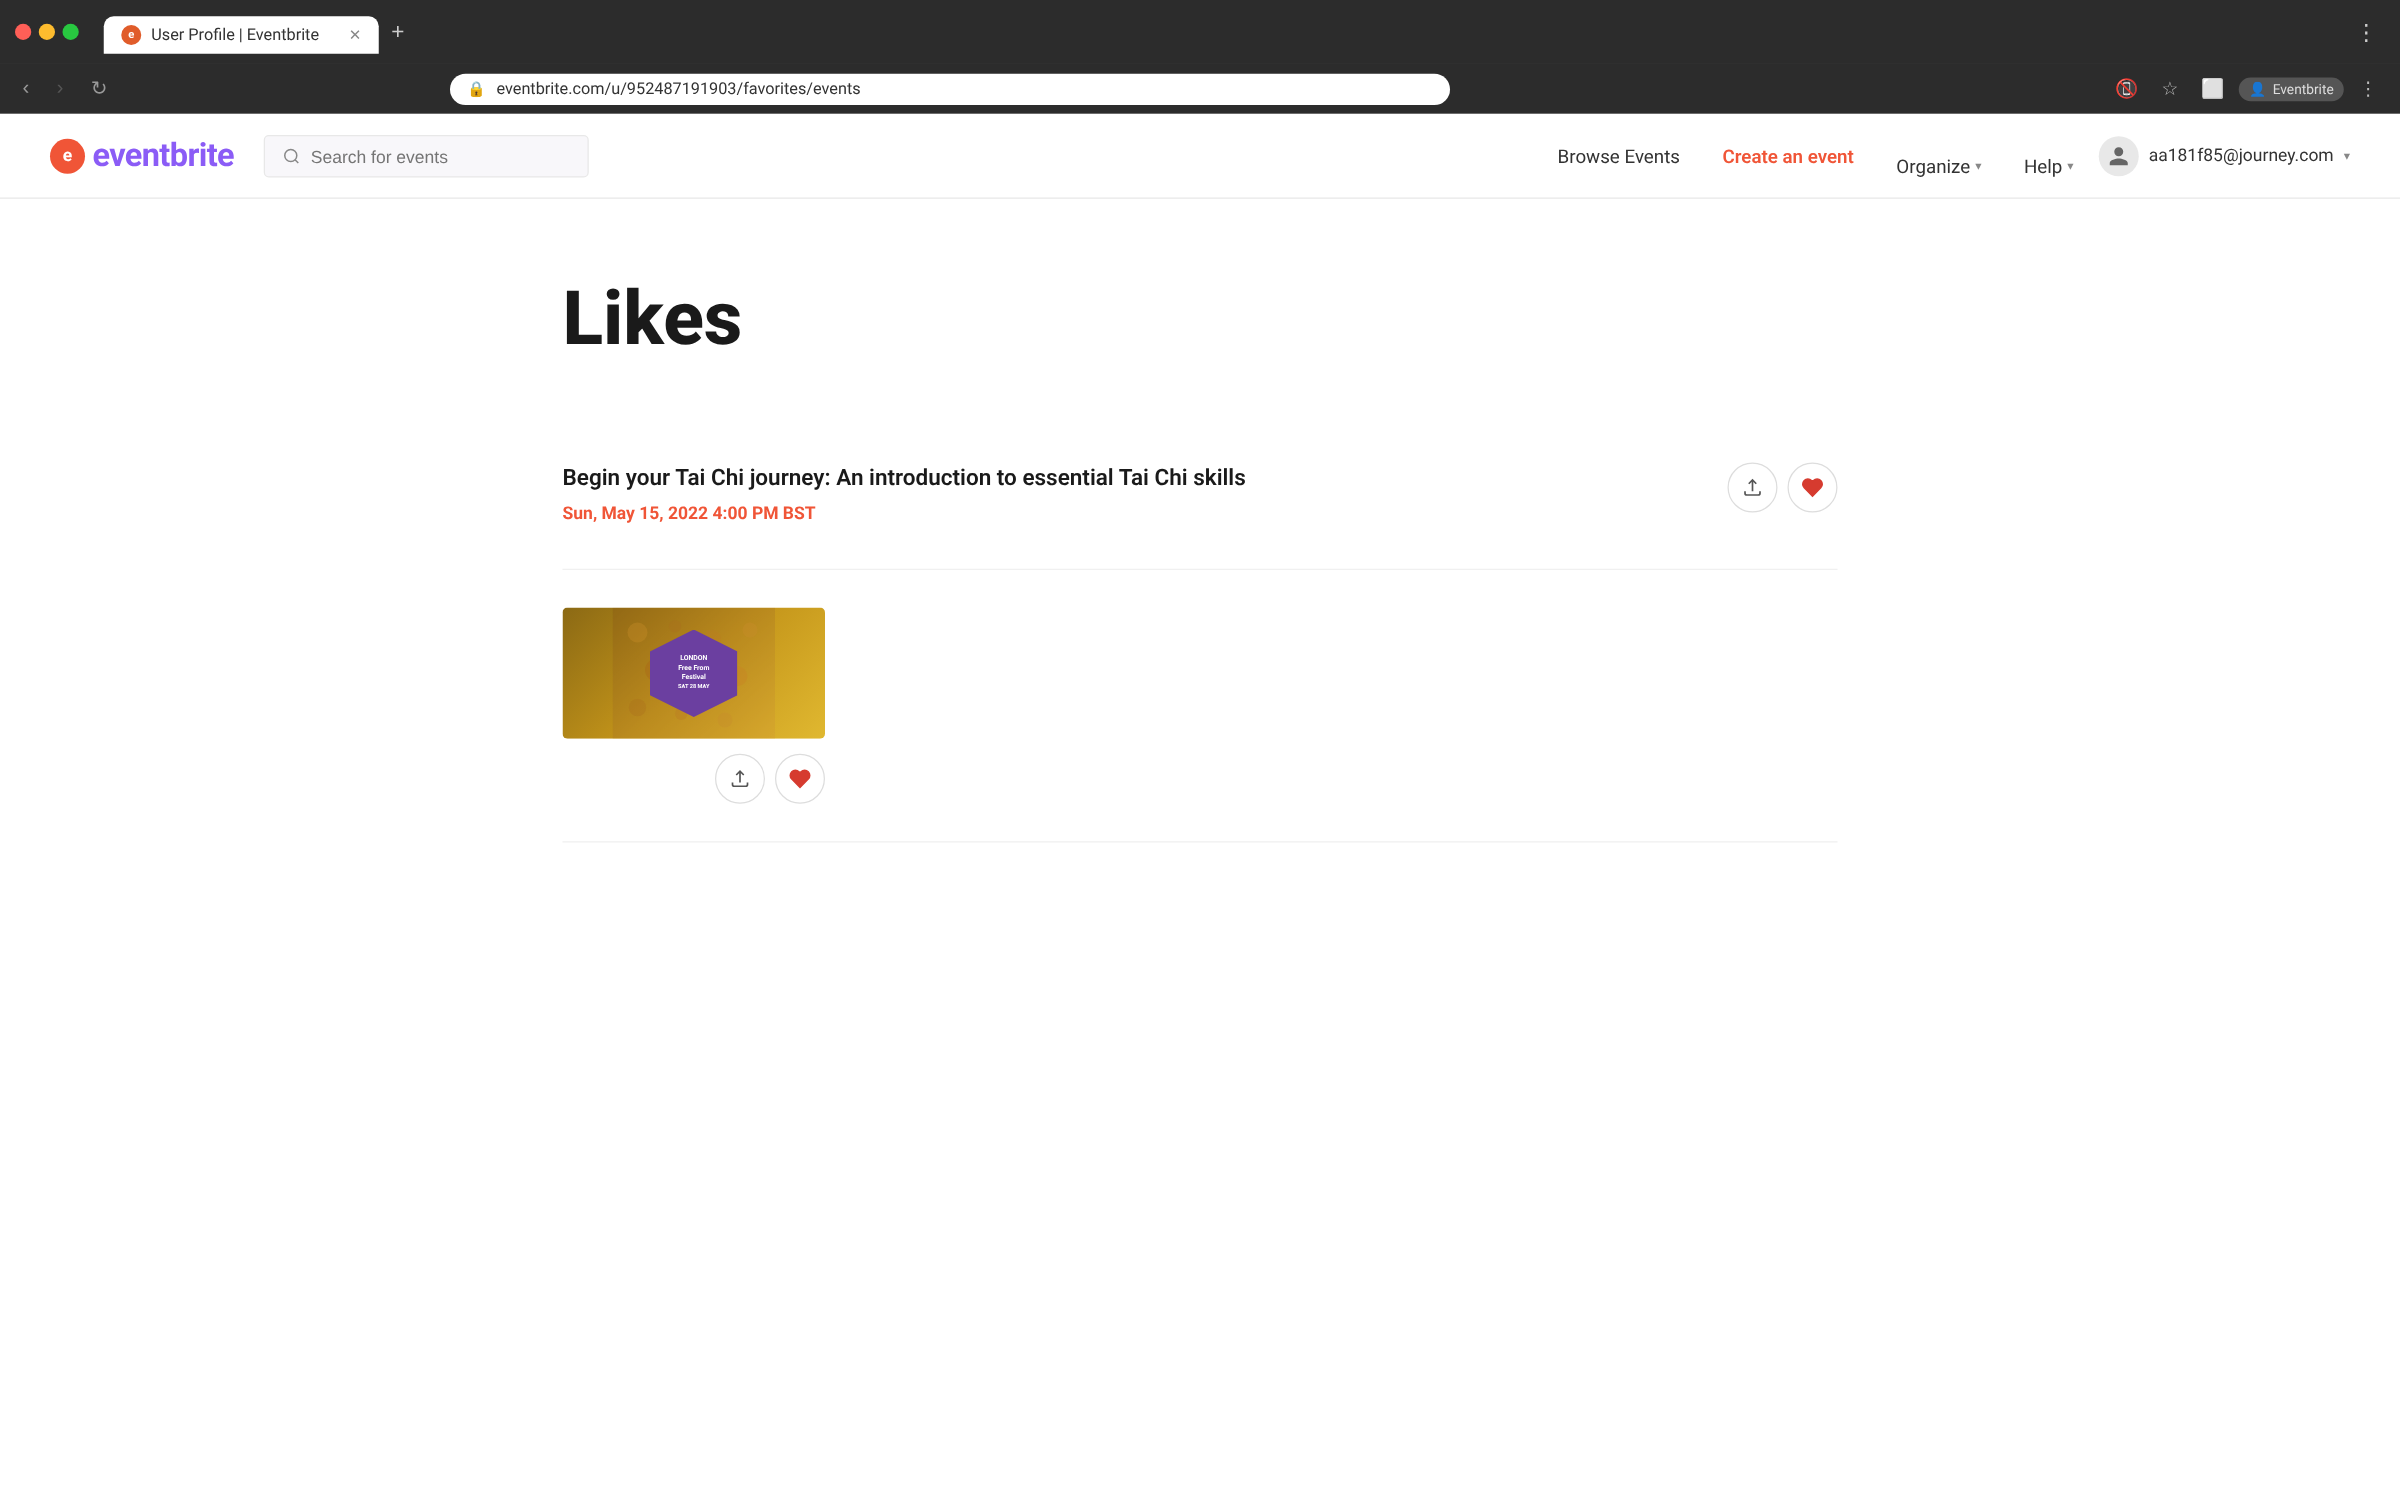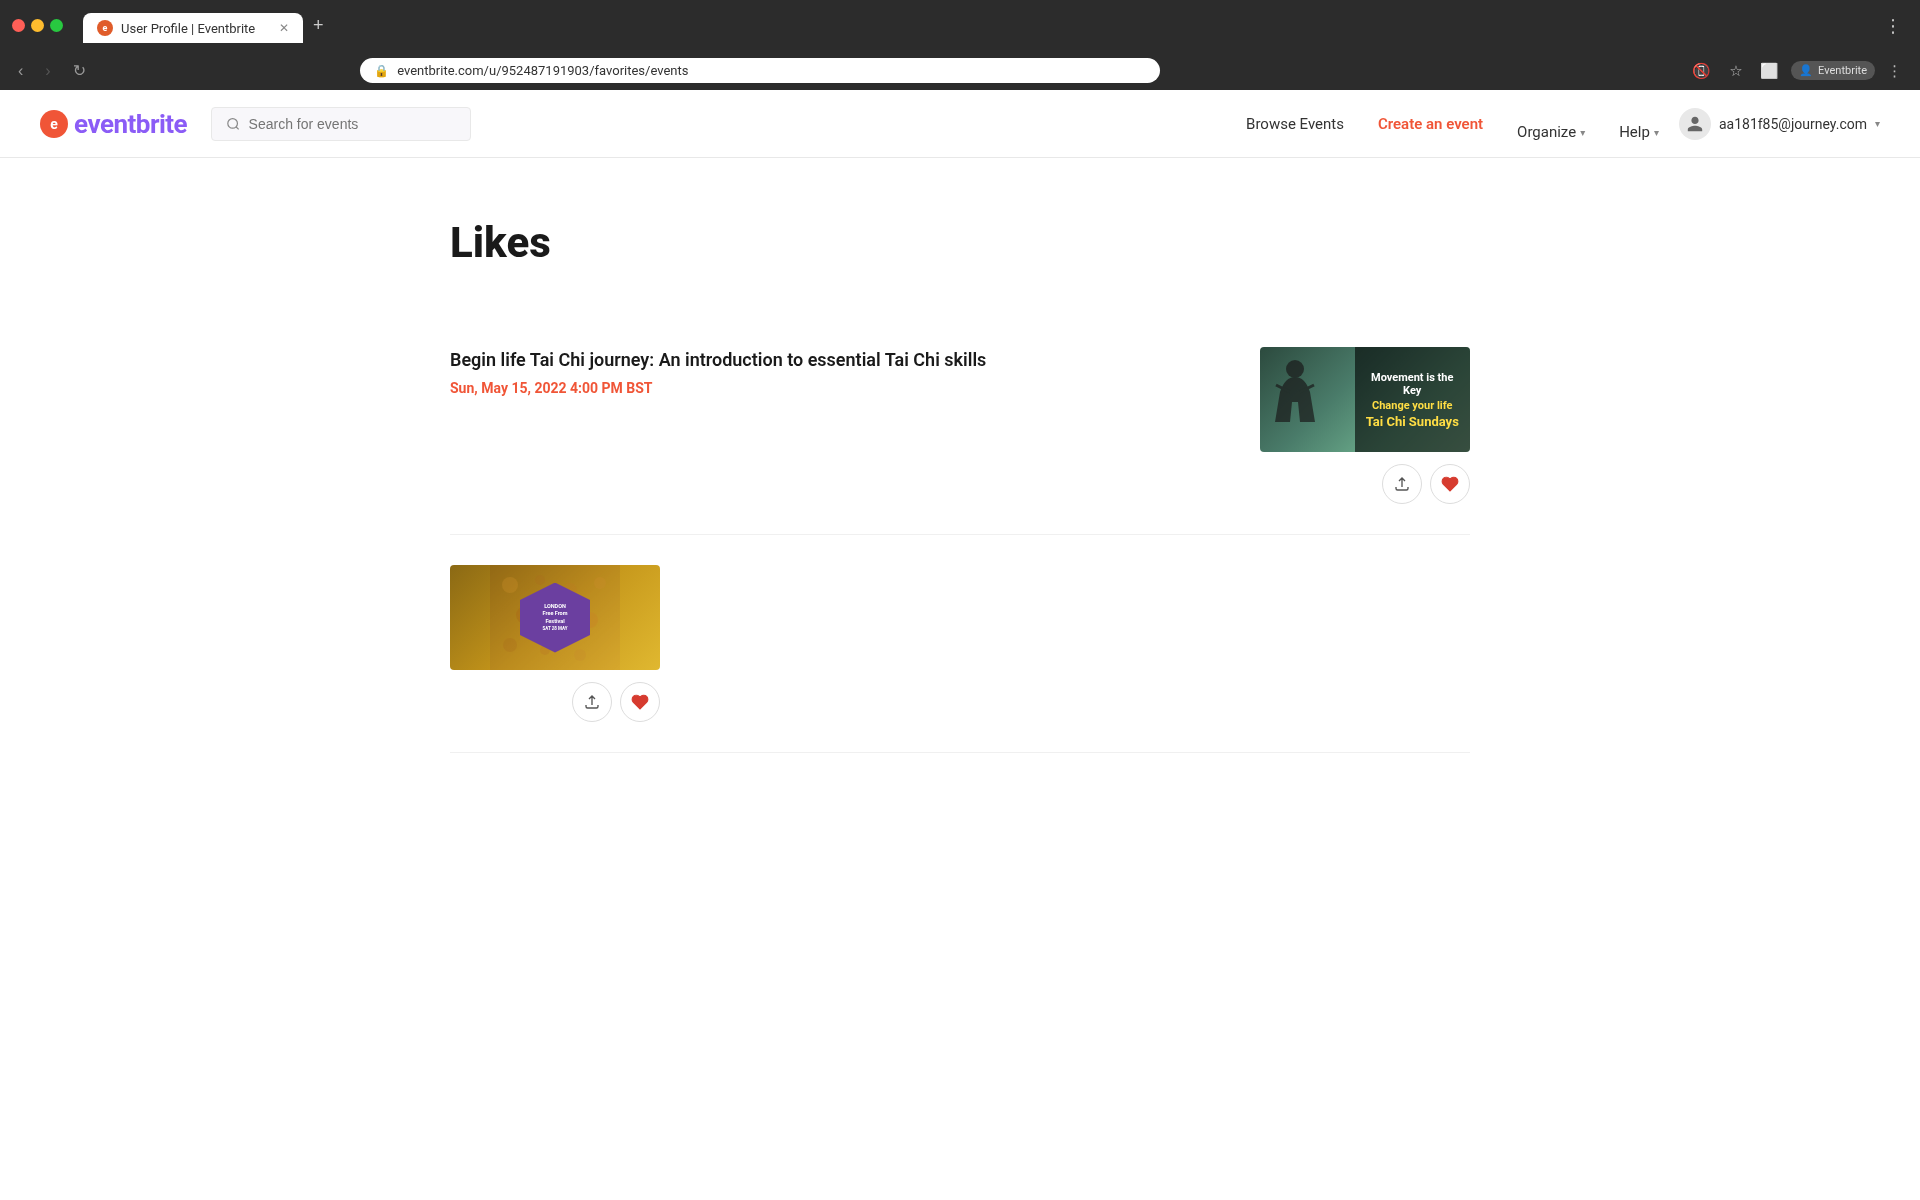--- a/index.html
+++ b/index.html
@@ -39,21 +39,21 @@
     .nav-links { display: flex; align-items: center; gap: 6px; margin-left: auto; }
     .nav-link { color: #333; font-size: 15px; text-decoration: none; padding: 8px 14px; border-radius: 4px; cursor: pointer; }
     .nav-link.create { color: #f05537; font-weight: 600; }
     .nav-link-dropdown { display: flex; align-items: center; gap: 4px; margin-top: 17px; }
     .chevron { font-size: 10px; color: #888; }
     .user-section { display: flex; align-items: center; gap: 8px; color: #333; font-size: 14px; cursor: pointer; }
     .user-icon { width: 32px; height: 32px; border-radius: 50%; background: #e8e8e8; display: flex; align-items: center; justify-content: center; color: #555; font-size: 16px; }
 
     
     .main-content { max-width: 1100px; margin: 0 auto; padding: 60px 40px; }
-    .page-title { font-size: 42px; font-weight: 800; color: #1a1a1a; margin-bottom: 50px; }
+    .page-title { font-size: 60px; font-weight: 800; color: #1a1a1a; margin-bottom: 50px; }
 
     
     .event-list { display: flex; flex-direction: column; gap: 0; }
     .event-item { display: flex; align-items: flex-start; padding: 30px 0; border-bottom: 1px solid #f0f0f0; position: relative; }
     .event-info { flex: 1; padding-right: 40px; }
     .event-title { font-size: 18px; font-weight: 600; color: #1a1a1a; margin-bottom: 8px; line-height: 1.4; cursor: pointer; }
     .event-date { font-size: 14px; color: #f05537; font-weight: 700; margin-bottom: 6px; }
     .event-location { font-size: 14px; color: #666; }
     .event-image-section { display: flex; flex-direction: column; align-items: flex-end; gap: 12px; }
     .event-image { width: 210px; height: 105px; border-radius: 4px; overflow: hidden; }
@@ -184,39 +184,24 @@
     </nav>
   </header>
 
   <main class="main-content">
     <h1 class="page-title">Likes</h1>
 
     <div class="event-list">
 
       <div class="event-item">
         <div class="event-info">
-          <div class="event-title">Begin life Tai Chi journey: An introduction to essential Tai Chi skills</div>
+          <div class="event-title">Begin your Tai Chi journey: An introduction to essential Tai Chi skills</div>
           <div class="event-date">Sun, May 15, 2022 4:00 PM BST</div>
         </div>
         <div class="event-image-section">
-          <div class="event-image">
-            <div class="tai-chi-img">
-
-              <svg width="50" height="80" viewBox="0 0 50 80" style="position:absolute;left:10px;top:10px;opacity:0.7">
-                <circle cx="25" cy="12" r="9" fill="#1a1a1a"></circle>
-                <path d="M10 35 Q15 20 25 20 Q35 20 40 35 L45 65 L30 65 L28 45 L22 45 L20 65 L5 65 Z" fill="#1a1a1a"></path>
-                <path d="M30 35 L44 28 M20 35 L6 28" stroke="#1a1a1a" stroke-width="3" fill="none"></path>
-              </svg>
-              <div class="tai-chi-img-overlay">
-                <span class="line1">Movement is the Key</span>
-                <span class="line2">Change your life</span>
-                <span class="line4">Tai Chi Sundays</span>
-              </div>
-            </div>
-          </div>
           <div class="event-actions">
             <button class="action-btn">
               <svg width="18" height="18" viewBox="0 0 24 24" fill="none" stroke="#555" stroke-width="1.8">
                   <path d="M4 16v2a2 2 0 002 2h12a2 2 0 002-2v-2M16 8l-4-4-4 4M12 4v12"></path>
                 </svg>
             </button>
             <button class="action-btn like-btn active">
               <svg width="18" height="18" viewBox="0 0 24 24" fill="#d63b2f" stroke="#d63b2f" stroke-width="1.5">
                   <path d="M20.84 4.61a5.5 5.5 0 00-7.78 0L12 5.67l-1.06-1.06a5.5 5.5 0 00-7.78 7.78l1.06 1.06L12 21.23l7.78-7.78 1.06-1.06a5.5 5.5 0 000-7.78z"></path>
                 </svg>

